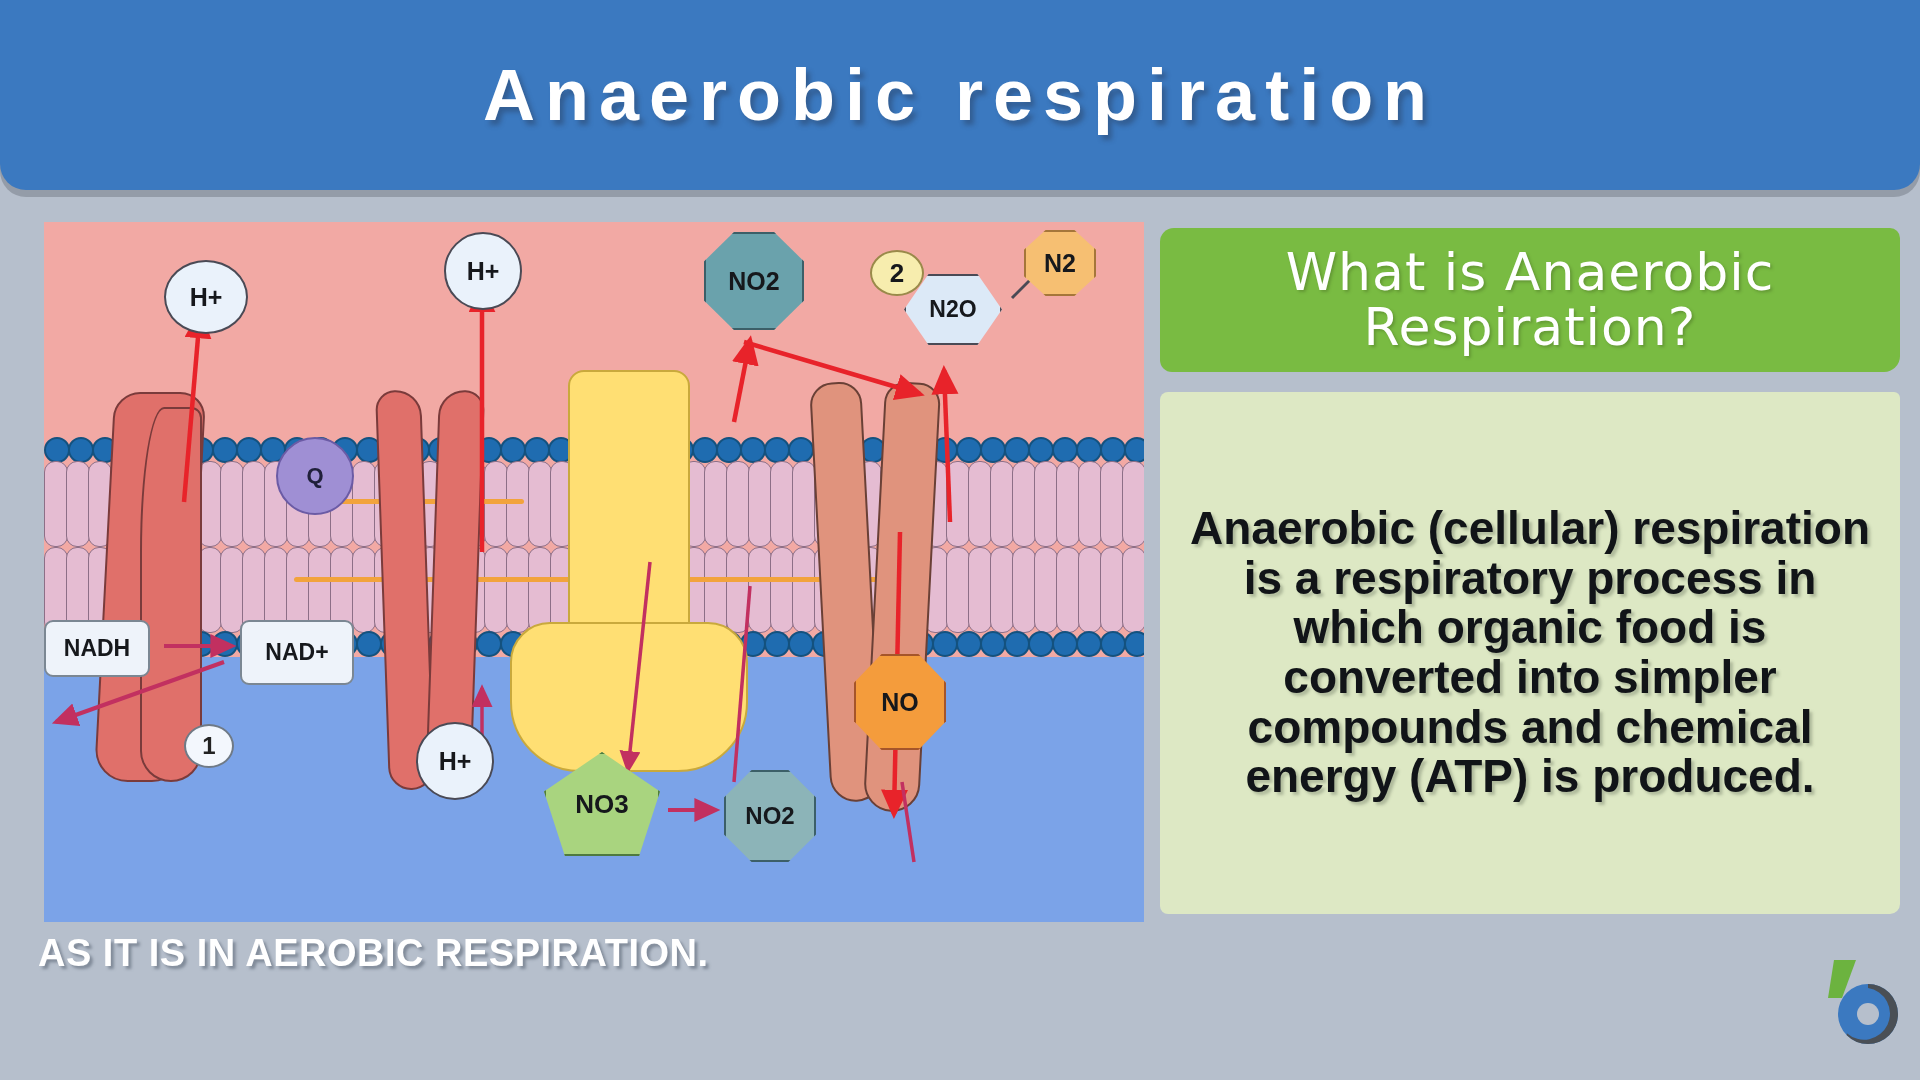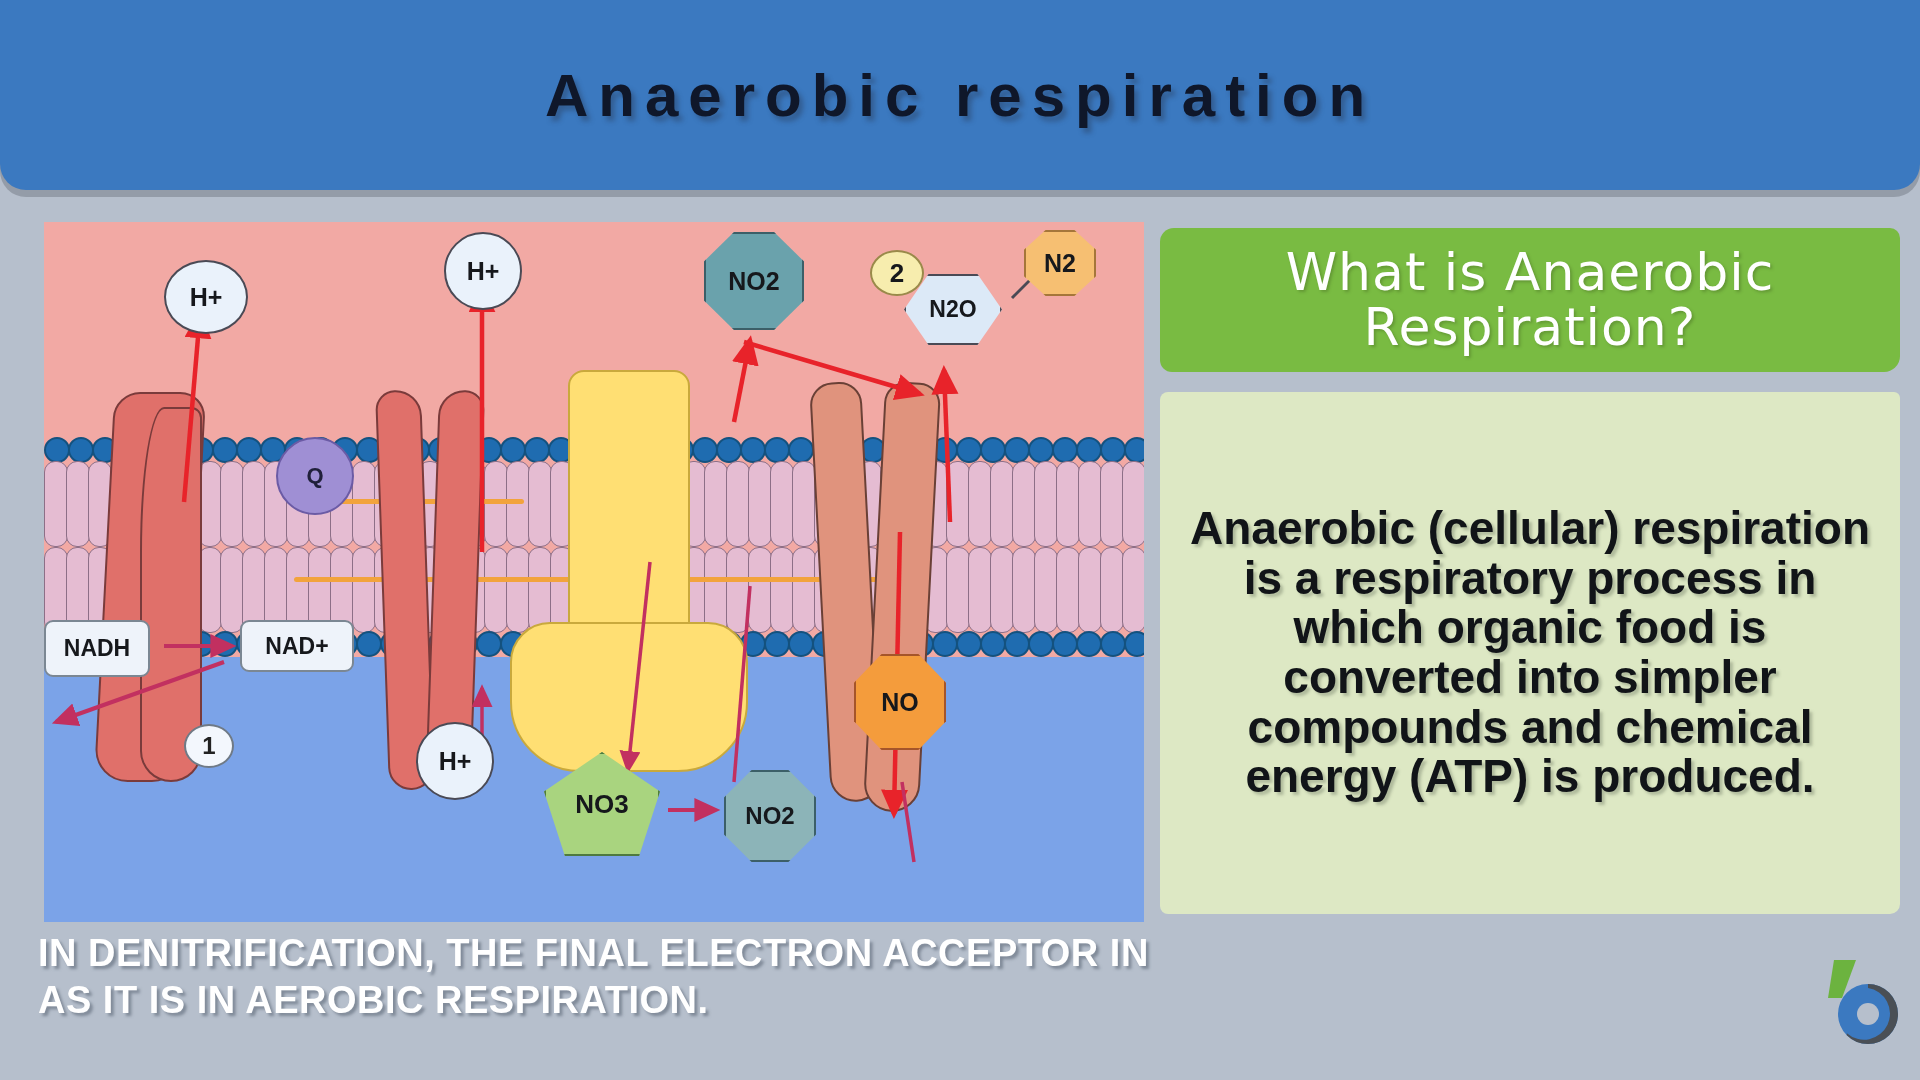--- a/index.html
+++ b/index.html
@@ -12,22 +12,22 @@
 
   
   #title-bar{
     position:absolute; left:0; top:0; width:1920px; height:190px;
     background:#3b79c0;
     border-radius:0 0 26px 26px;
     box-shadow:0 7px 0 rgba(120,128,138,.55);
     display:flex; align-items:center; justify-content:center;
   }
   #title-text{
-    color:#0f172a;
-    font-size:60px;
+    color:#ffffff;
+    font-size:72px;
     font-weight:700;
     letter-spacing:10px;
     text-shadow:4px 5px 5px rgba(40,60,90,.45);
     white-space:nowrap;
   }
 
   
   #diagram-panel{
     position:absolute; left:44px; top:222px;
     width:1100px; height:700px;
@@ -158,21 +158,21 @@
             background:#8cb4b8; border:2.5px solid #3c5f68; }
   #num2{ left:826px; top:28px; width:54px; height:46px; font-size:26px;
          background:#f7edae; border:2.5px solid #9a8a4a; border-radius:50%; }
   #n2o{ left:860px; top:52px; width:98px; height:71px; font-size:23px; }
   #n2{ left:980px; top:8px; width:72px; height:66px; font-size:25px;
        background:#f6bf72; border:2.5px solid #a5763a; }
   #no3{ left:500px; top:530px; width:116px; height:104px; font-size:26px; }
   #no-orange{ left:810px; top:432px; width:92px; height:96px; font-size:25px;
        background:#f49c3c; border:2.5px solid #a5552a; }
   #nadh{ left:0px; top:398px; width:106px; height:57px; font-size:23px; }
-  #nadplus{ left:196px; top:398px; width:114px; height:52px; font-size:23px; }
+  #nadplus{ left:196px; top:398px; width:114px; height:65px; font-size:23px; }
   #num1{ left:140px; top:502px; width:50px; height:44px; font-size:24px;
          background:#f3f7fd; border:2.5px solid #6f7a86; border-radius:50%;
          color:#222; }
 
   #diagram-svg{ position:absolute; left:0; top:0; width:1100px; height:700px; pointer-events:none; }
 
   
   #question-banner{
     position:absolute; left:1160px; top:228px; width:740px; height:144px;
     background:#79bb42;
@@ -486,21 +486,20 @@
 
 <div id="question-banner">
   <div id="question-text">What is Anaerobic Respiration?</div>
 </div>
 
 <div id="definition-card">
   <div id="definition-text">Anaerobic (cellular) respiration is a respiratory process in which organic food is converted into simpler compounds and chemical energy (ATP) is produced.</div>
 </div>
 
 <div id="caption">
-  <div>IN DENITRIFICATION, THE FINAL ELECTRON ACCEPTOR IN</div>
   <div>AS IT IS IN AEROBIC RESPIRATION.</div>
 </div>
 
 <svg id="logo" viewBox="0 0 84 92">
   <path d="M8,2 L30,2 L16,40 L2,40 Z" fill="#6cb33f"></path>
   <path d="M42,10 a34,34 0 1 0 0,68 a34,34 0 1 0 0,-68 z" fill="none"></path>
   <circle cx="42" cy="56" r="30" fill="#3b79c0"></circle>
   <path d="M42,26 a30,30 0 0 1 0,60 a30,30 0 0 1 -21.2,-8.8 l0,-2 a26,26 0 1 0 21.2,-45.2 z" fill="#4a4f55"></path>
   <circle cx="42" cy="56" r="11" fill="#b6bfcc"></circle>
 </svg>

